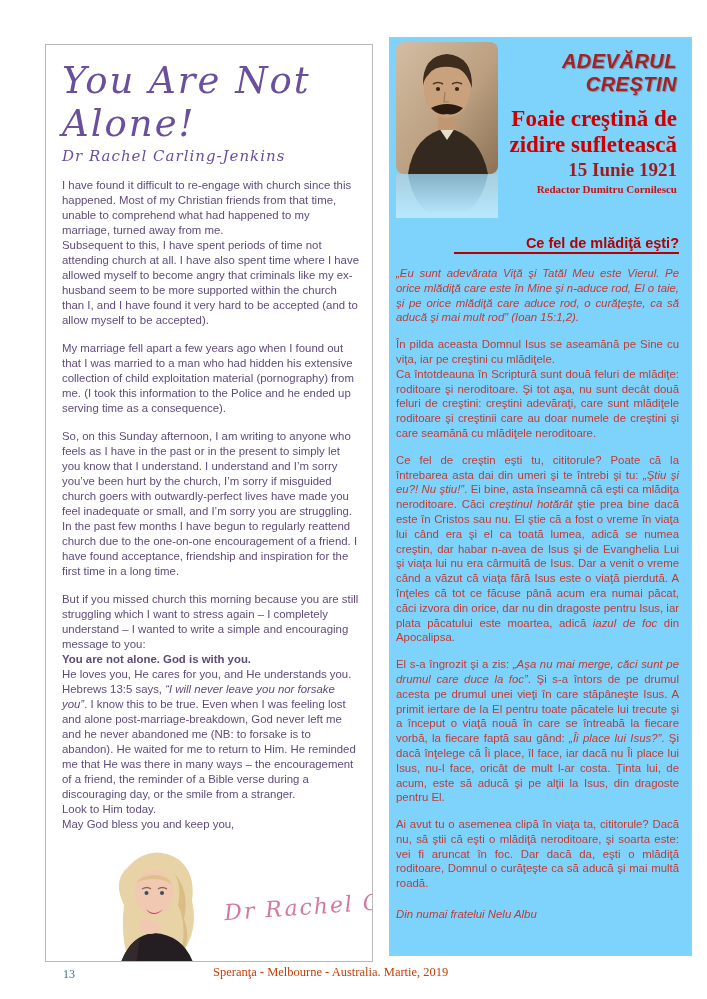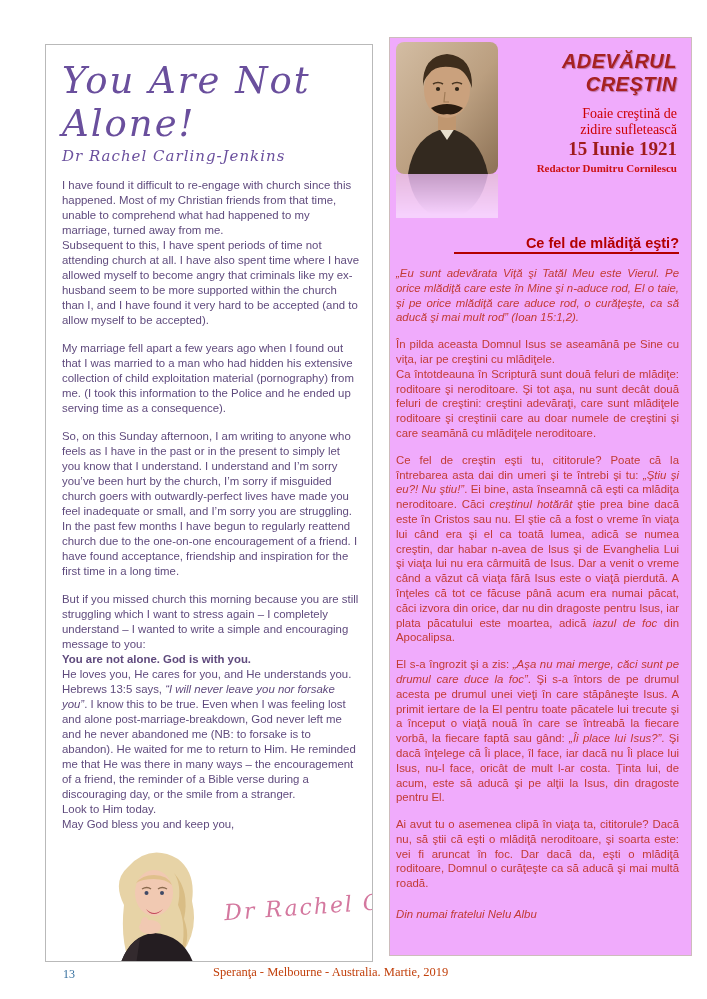--- a/index.html
+++ b/index.html
@@ -17,32 +17,32 @@
   .left-box p strong{font-weight:bold;color:#5f4a7d;}
   .left-box p em{font-style:italic;}
   .photo-row{margin-top:10px;display:flex;align-items:center;position:relative;height:124px;}
   .woman-photo{width:106px;height:122px;margin-left:38px;flex:0 0 auto;}
   .signature{font-size:22px;color:#d4789f;white-space:nowrap;transform:rotate(-4deg);
              margin-left:18px;letter-spacing:2px;}
 
   
   .right-box{position:absolute;left:389px;top:37px;width:303px;height:919px;
              border:1px solid #cdbcbc;box-sizing:border-box;
-             padding:4px 12px 8px 6px;overflow:hidden;background:#f0abfc;}
+             padding:4px 12px 8px 6px;overflow:hidden;background:#7dd3fc;}
   .masthead{display:flex;align-items:flex-start;}
   .portrait-col{flex:0 0 104px;}
   .portrait{width:102px;height:132px;border-radius:8px;overflow:hidden;}
   .portrait-reflection{width:102px;height:44px;overflow:hidden;position:relative;opacity:.45;}
   .portrait-reflection svg{transform:scaleY(-1);display:block;}
   .portrait-reflection .fade{position:absolute;left:0;top:0;width:100%;height:100%;
       background:linear-gradient(to bottom,rgba(255,255,255,.45),#ffffff 92%);}
   .mast-text{flex:1;text-align:right;padding-top:8px;padding-right:2px;}
   .mast-title{font-size:20px;font-weight:bold;font-style:italic;color:#a62121;
               letter-spacing:.5px;text-shadow:1px 1px 1px rgba(90,0,0,.35);margin-bottom:10px;}
-  .mast-sub{font-family:"Liberation Serif",serif;font-weight:normal;font-size:14px;
+  .mast-sub{font-family:"Liberation Serif",serif;font-weight:bold;font-size:23px;
             color:#cc0000;line-height:1.15;}
   .mast-date{font-family:"Liberation Serif",serif;font-weight:bold;font-size:19px;
              color:#9e1b1b;line-height:1.2;}
   .mast-editor{font-family:Liberation Serif, serif;font-weight:bold;font-size:11px;
                color:#cc1111;margin-top:1px;}
   .heading-row{text-align:right;margin-top:16px;}
   .heading{display:inline-block;font-weight:bold;font-size:14.5px;color:#b30000;
            border-bottom:2px solid #b30000;padding-left:72px;padding-bottom:1px;}
   .right-box p{color:#c13b34;font-size:11.4px;line-height:14.8px;margin:12px 0 0 0;
                text-align:justify;}

